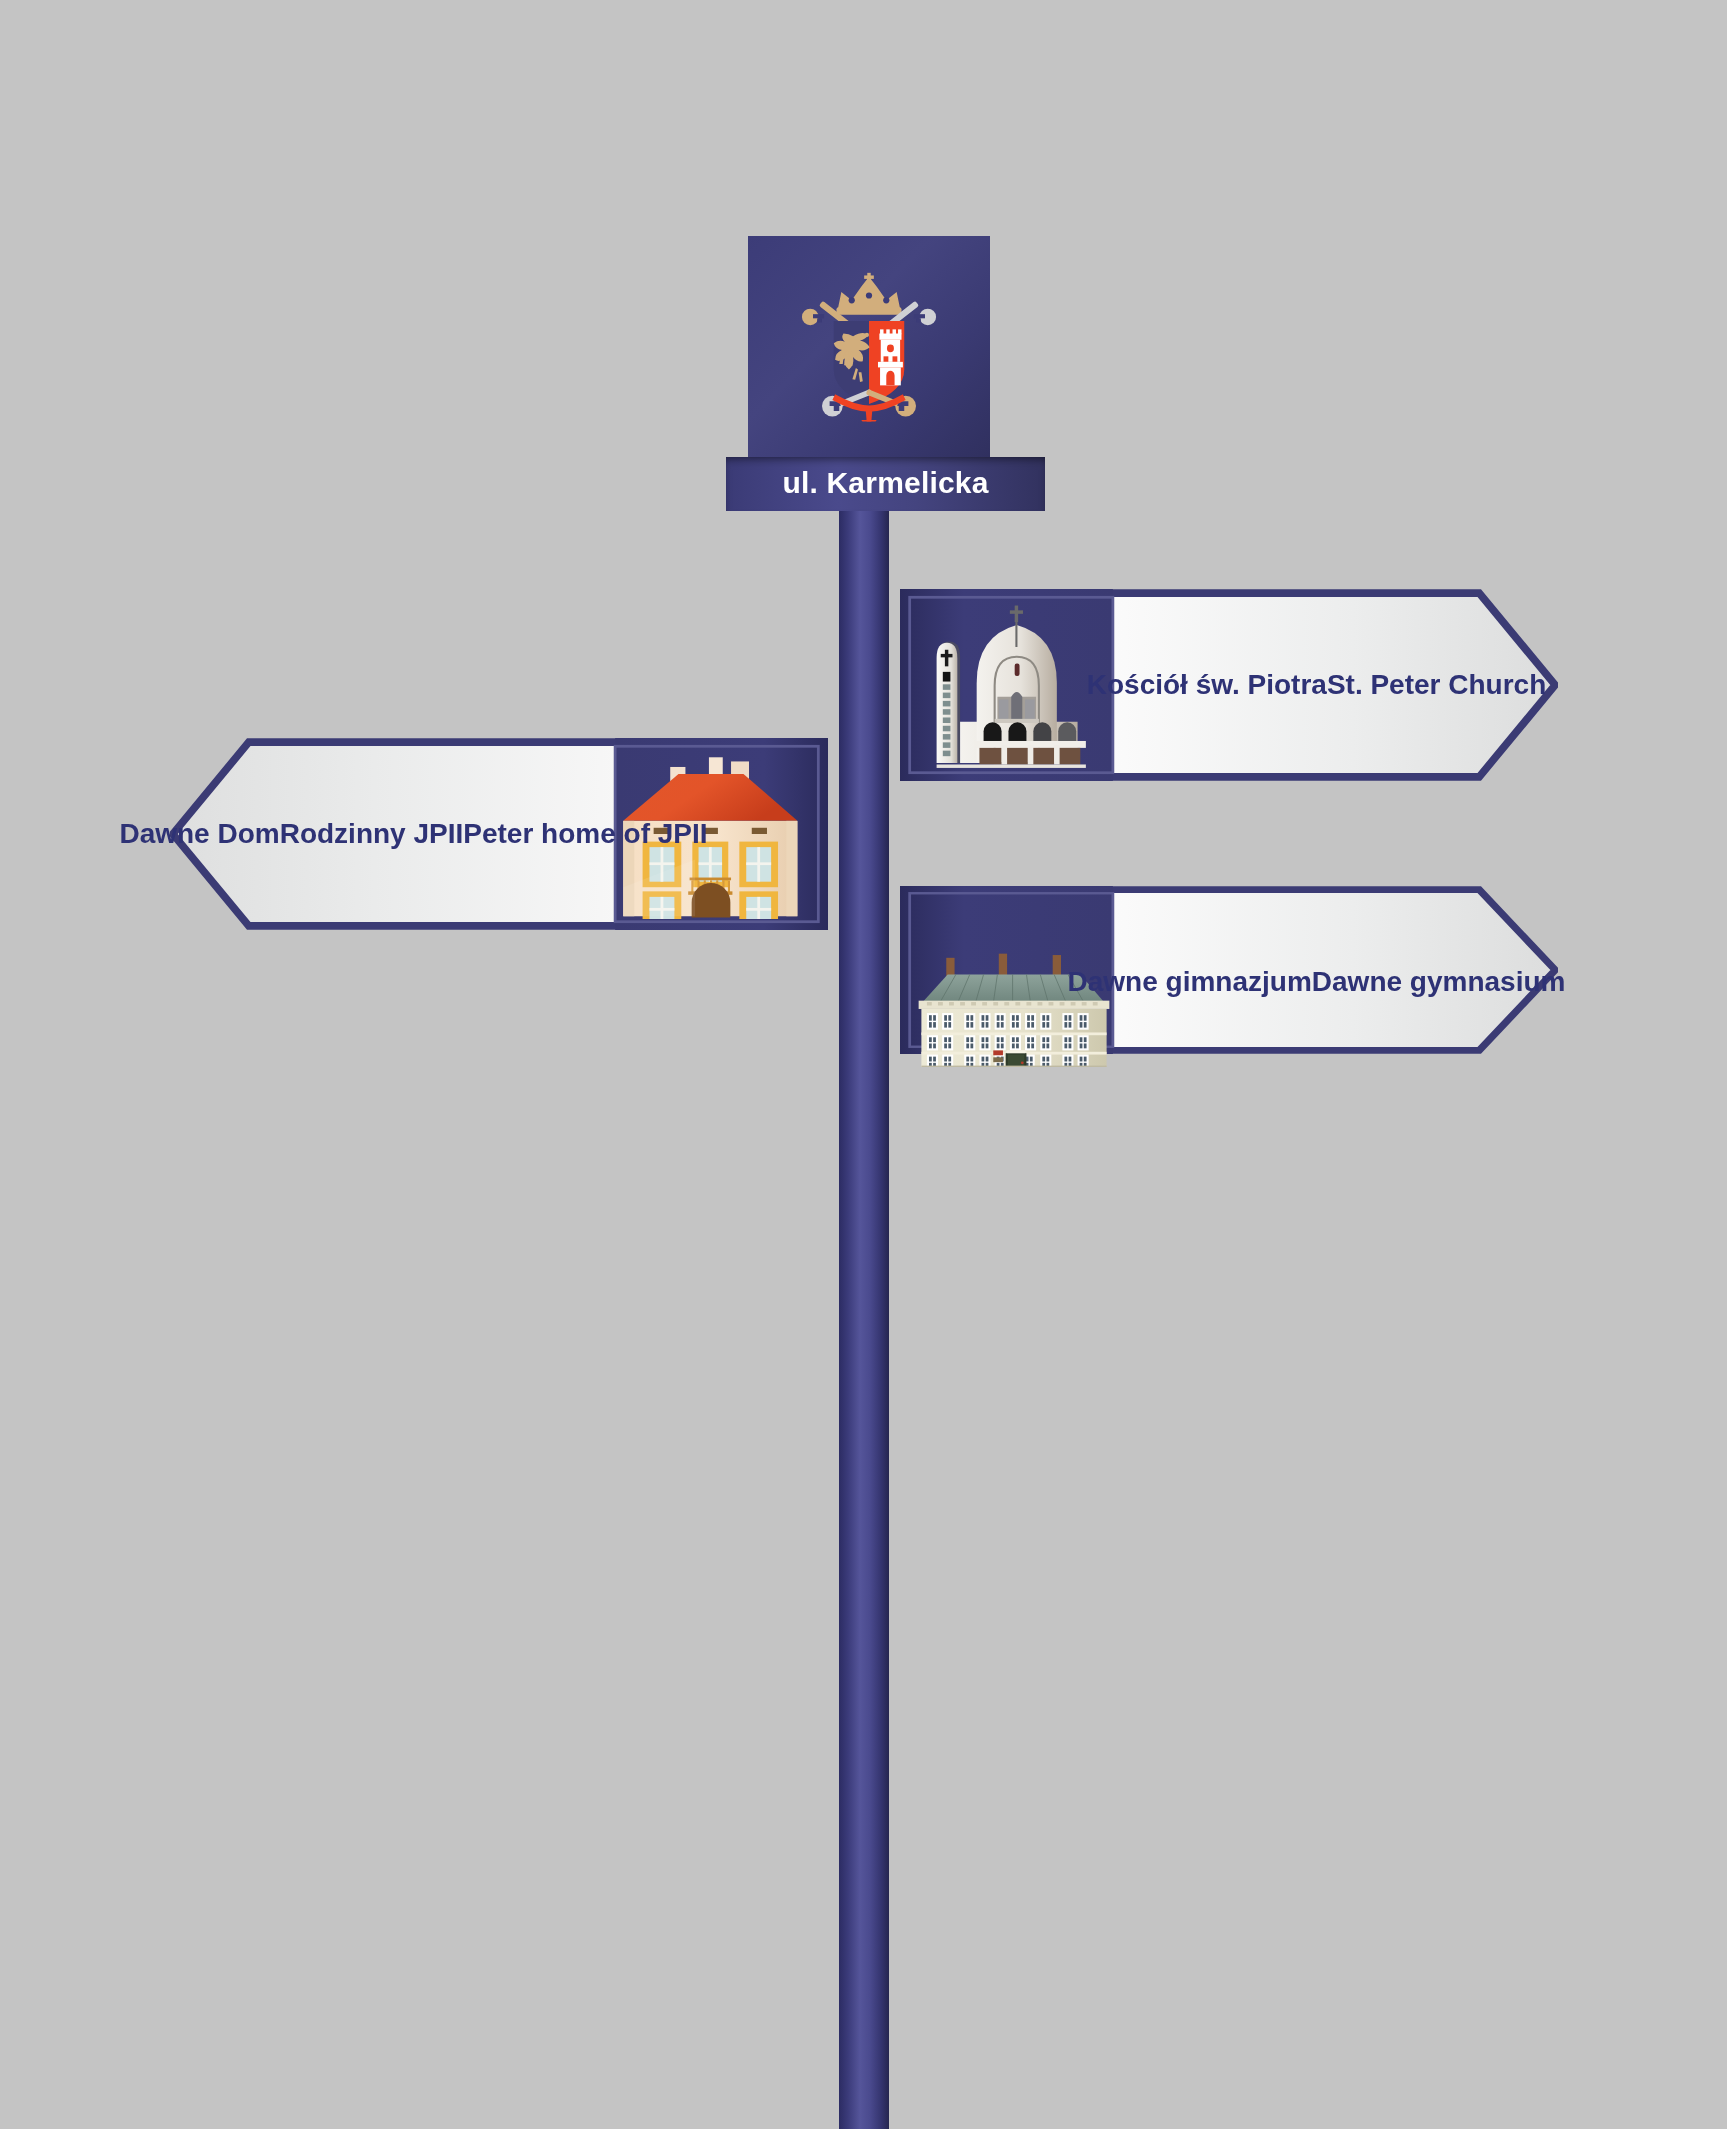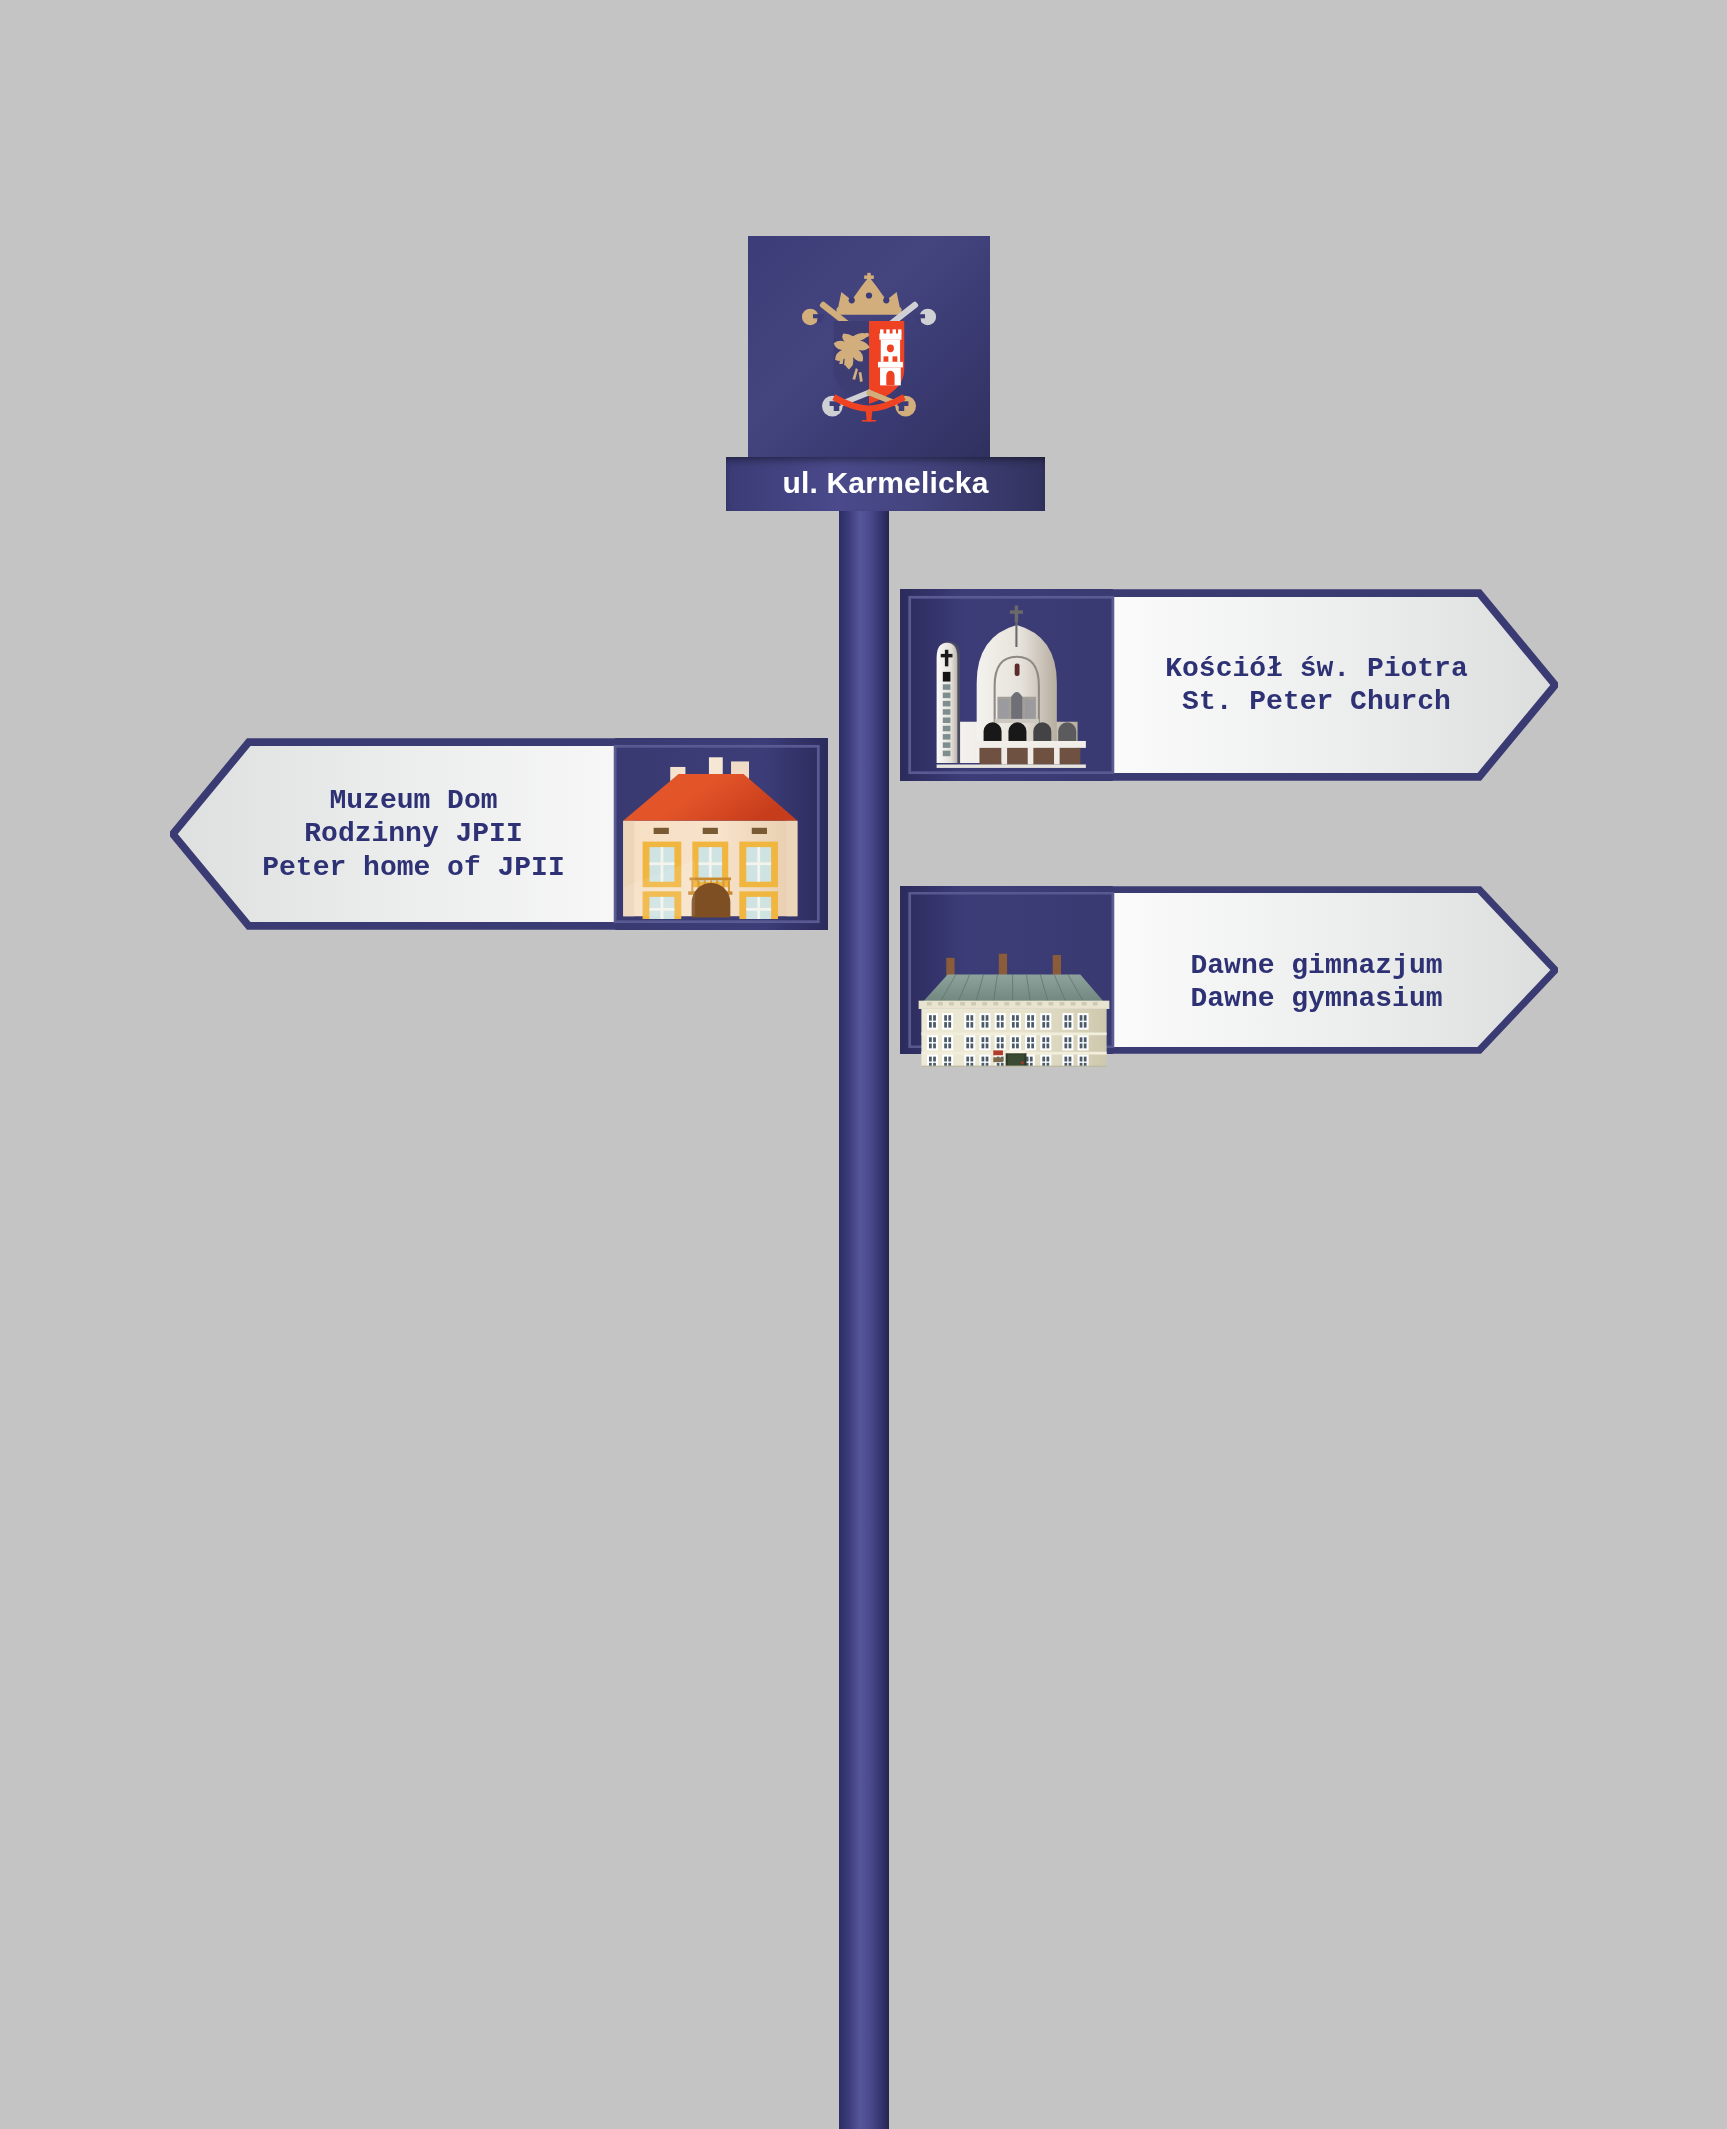--- a/index.html
+++ b/index.html
@@ -51,28 +51,27 @@
     white-space:nowrap;
     padding-bottom:2.1px;
   }
 
   
   .sign{position:absolute;z-index:1;}
   .sign .shape{position:absolute;left:0;top:0;width:100%;height:100%;}
   .sign .pic{position:absolute;overflow:hidden;}
   .sign .txt{
     position:absolute;
-    display:flex;flex-direction:column;
+    display:flex;flex-direction:row;
     align-items:center;justify-content:center;
     color:#2e3275;
     font-weight:bold;
     line-height:1.18;
     text-align:center;
     white-space:nowrap;
-    font-family:Liberation Mono, monospace;
   }
   .sign .txt .line{display:block;}
 
   
   #sign-church{left:900px;top:589px;width:658px;height:192px;}
   #sign-gymnasium{left:900px;top:886px;width:658px;height:168px;}
   
   #sign-museum{left:170px;top:738px;width:658px;height:192px;}
 
   #sign-church .txt, #sign-gymnasium .txt{
@@ -355,21 +354,21 @@
           <rect x="210" y="214" width="4" height="36" fill="#f4f4ee"></rect>
           <rect x="194" y="230" width="36" height="4" fill="#f4f4ee"></rect>
         </g>
 
         <path d="M115 244 L115 222 a28 28 0 0 1 56 0 l0 22 Z" fill="#7d4f22"></path>
 
         <path d="M16 200 L120 160 L120 242 L16 242 Z" fill="#ffffff" opacity="0.10"></path>
       </svg>
     </div>
     <div class="txt">
-      <span class="line">Muzeum Dom</span>
+      <span class="line">Dawne Dom</span>
       <span class="line">Rodzinny JPII</span>
       <span class="line">Peter home of JPII</span>
     </div>
   </div>
 
   <div class="sign" id="sign-gymnasium">
     <svg class="shape" viewBox="0 0 952 278" preserveAspectRatio="none">
       <defs>
         <linearGradient id="plateGradC" x1="0" y1="0" x2="1" y2="0">
           <stop offset="0%" stop-color="#fbfbfb"></stop>

